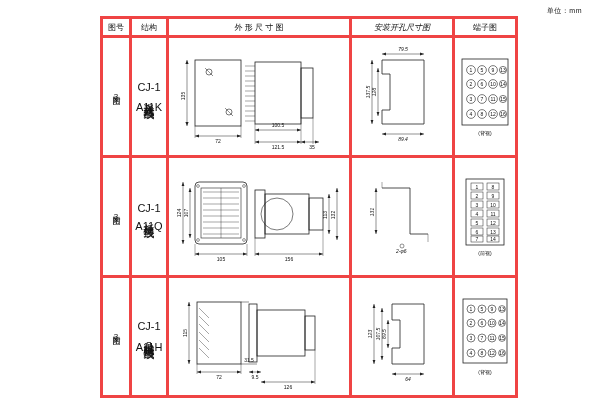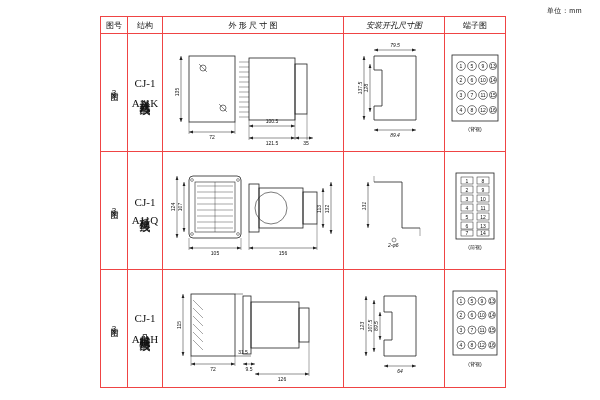--- a/index.html
+++ b/index.html
@@ -1,23 +1,23 @@
 <!DOCTYPE html>
 <html><head>
 <meta charset="utf-8">
 <style>
   html,body{margin:0;padding:0;}
   body{width:600px;height:400px;background:#ffffff;font-family:"Liberation Sans",sans-serif;overflow:hidden;}
   .sheet{position:relative;width:600px;height:400px;background:#fff;}
   .unit{position:absolute;right:18px;top:6px;font-size:7px;color:#111;letter-spacing:0.5px;}
   table.main{position:absolute;left:100px;top:16px;border-collapse:collapse;width:400px;height:368px;table-layout:fixed;}
-  table.main th, table.main td{border:1px solid #ef4444;padding:0;margin:0;font-size:8px;color:#111;text-align:center;vertical-align:middle;}
+  table.main th, table.main td{border:3px solid #ef4444;padding:0;margin:0;font-size:8px;color:#111;text-align:center;vertical-align:middle;}
   thead th{height:16px;font-weight:normal;font-size:8px;}
   .c1{width:26px;}
-  .c2{width:34px;font-family:Liberation Serif, serif;}
+  .c2{width:34px;}
   .c3{width:180px;}
   .c4{width:100px;font-style:italic;}
   .c5{width:60px;border-radius:7px;}
   .rowcell{height:117px;position:relative;}
   .vert{writing-mode:vertical-rl;text-orientation:upright;font-size:8px;line-height:11px;letter-spacing:1px;display:inline-block;}
   .struct{font-size:11px;line-height:10px;}
   .struct .t{display:block;}
   .struct .mid{display:block;writing-mode:vertical-rl;text-orientation:upright;margin:2px auto;letter-spacing:1px;}
   .cellwrap{position:relative;width:100%;height:100%;}
   svg{display:block;}

